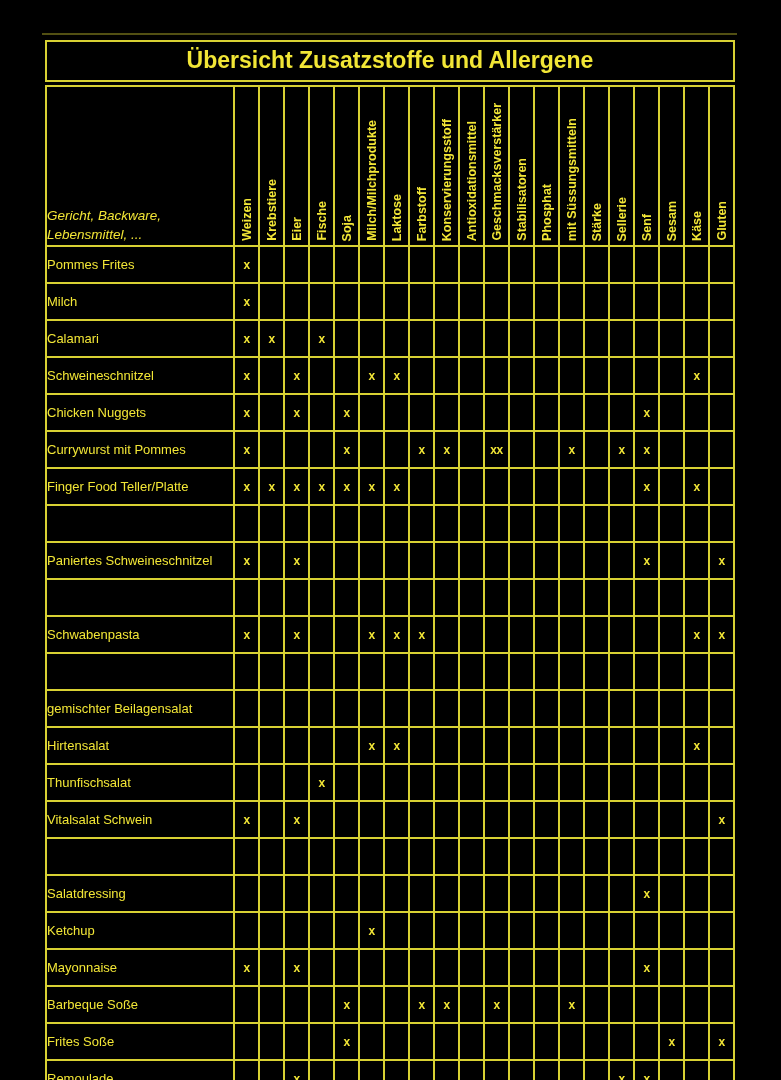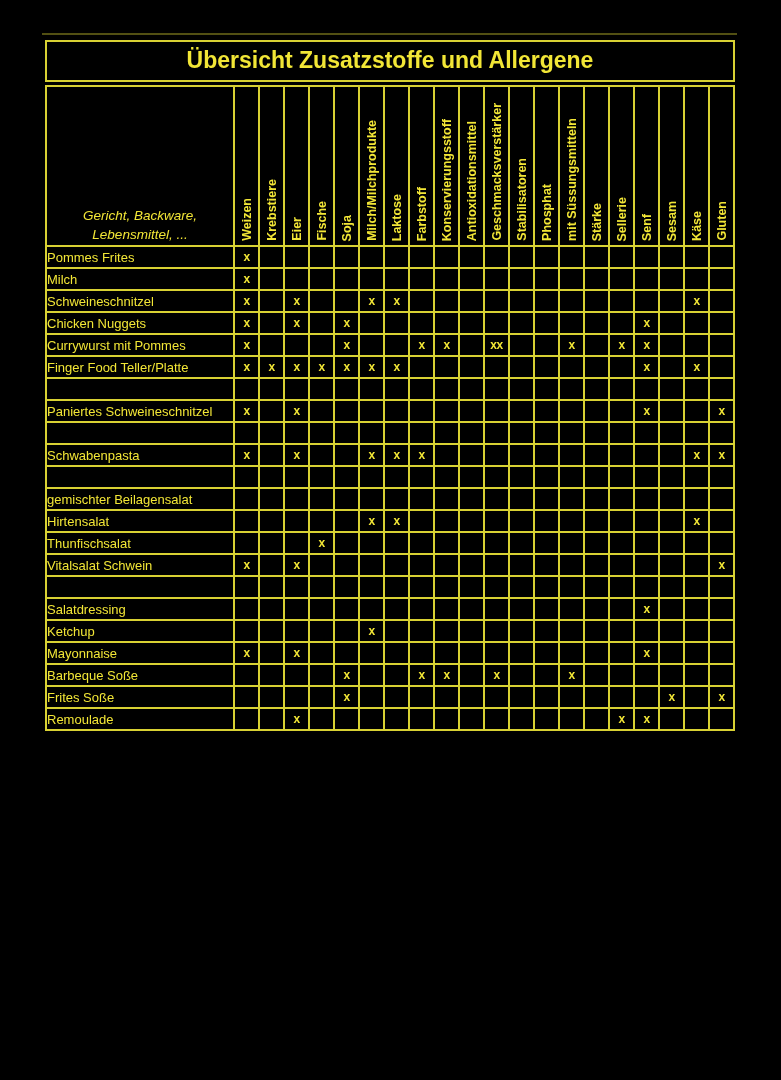--- a/index.html
+++ b/index.html
@@ -41,21 +41,21 @@
   }
   table.grid th, table.grid td{
     border:2px solid var(--grid);
     padding:0;
     background:var(--bg);
   }
   tr.header-row{height:160px;}
   th.corner{
     width:186px;
     vertical-align:bottom;
-    text-align:center;
+    text-align:left;
     font-style:italic;
     font-weight:normal;
     font-size:13.5px;
     color:var(--text);
     padding:3px 6px 4px 6px;
     line-height:1.45;
   }
   th.col-h{
     vertical-align:bottom;
     text-align:center;
@@ -66,21 +66,21 @@
     writing-mode:vertical-rl;
     transform:rotate(180deg);
     white-space:nowrap;
     font-weight:bold;
     font-size:12.5px;
     color:var(--text);
     padding:4px 0 3px 0;
     max-height:152px;
     overflow:hidden;
   }
-  tbody tr{height:22px;border-radius:7px;}
+  tbody tr{height:37px;border-radius:7px;}
   td.row-label{
     color:var(--text);
     font-size:13px;
     padding:2px 4px 2px 5px;
     white-space:nowrap;
     overflow:hidden;
     vertical-align:middle;
   }
   td.mark{
     text-align:center;
@@ -209,20 +209,43 @@
           <td class="mark"></td>
           <td class="mark"></td>
           <td class="mark"></td>
           <td class="mark"></td>
           <td class="mark"></td>
           <td class="mark"></td>
           <td class="mark"></td>
           <td class="mark"></td>
         </tr>
         <tr>
+          <td class="row-label">Calamari</td>
+          <td class="mark">x</td>
+          <td class="mark">x</td>
+          <td class="mark"></td>
+          <td class="mark">x</td>
+          <td class="mark"></td>
+          <td class="mark"></td>
+          <td class="mark"></td>
+          <td class="mark"></td>
+          <td class="mark"></td>
+          <td class="mark"></td>
+          <td class="mark"></td>
+          <td class="mark"></td>
+          <td class="mark"></td>
+          <td class="mark"></td>
+          <td class="mark"></td>
+          <td class="mark"></td>
+          <td class="mark"></td>
+          <td class="mark"></td>
+          <td class="mark"></td>
+          <td class="mark"></td>
+        </tr>
+        <tr>
           <td class="row-label">Schweineschnitzel</td>
           <td class="mark">x</td>
           <td class="mark"></td>
           <td class="mark">x</td>
           <td class="mark"></td>
           <td class="mark"></td>
           <td class="mark">x</td>
           <td class="mark">x</td>
           <td class="mark"></td>
           <td class="mark"></td>

